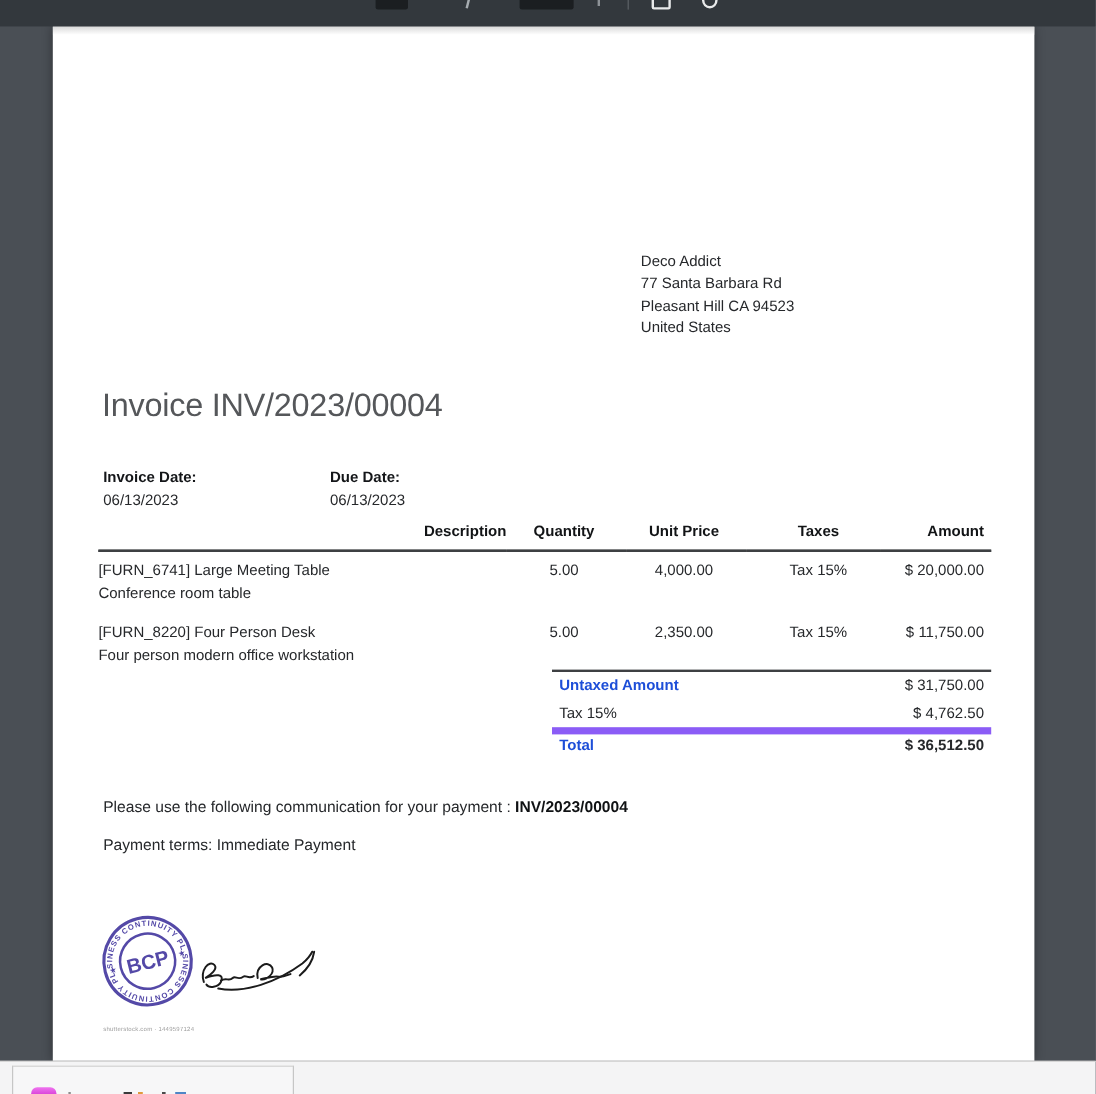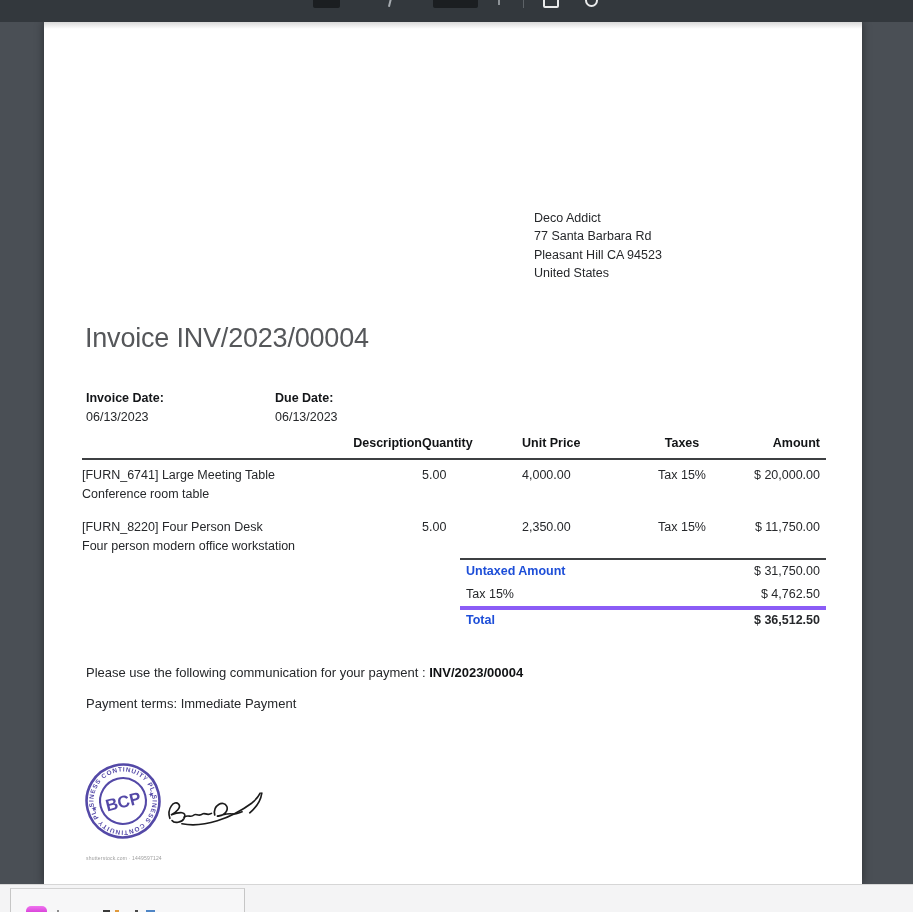--- a/index.html
+++ b/index.html
@@ -44,33 +44,33 @@
            white-space:nowrap;margin-top:16px; }
   .dates .lbl { font-weight:bold; color:#141619; }
   .dates.c1 { left:42px; }
   .dates.c2 { left:231px; }
 
   .lines { position:absolute; left:38px; top:412px; width:744px;
            border-collapse:collapse; font-size:12.5px; table-layout:fixed; }
   .lines th { font-weight:bold; color:#121416; padding:2px 0 8px 0;
               border-bottom:2px solid #3e4043; white-space:nowrap; }
   .lines td { vertical-align:top; padding:8px 0 5px 0; white-space:nowrap; }
-  .lines .num { text-align:left; padding-right:4px; }
+  .lines .num { text-align:center; padding-right:4px; }
   .lines .tax { text-align:center; padding-left:8px; }
   .lines .amt { text-align:right; padding-right:6px; }
   .lines .sub { margin-top:5px; }
   .lines tr.r2 td { padding-top:14px; }
 
   .totals { position:absolute; left:416px; top:536px; width:366px; font-size:12.5px; }
   .t-row { height:24px; display:flex; justify-content:space-between;
            align-items:center; padding:0 6px; white-space:nowrap; }
   .t-row .t-lbl { color:#1d4ed8; font-weight:bold; }
   .t-row.plain .t-lbl { font-weight:normal; color:#26282b; }
   .t-row:first-child { border-top:2px solid #3e4043; }
-  .t-row.total { border-top:4px solid #8b5cf6; }
+  .t-row.total { border-top:6px solid #8b5cf6; }
   .t-row.total .t-val { font-weight:bold; }
 
   .comm { position:absolute; left:42px; top:643px; font-size:13px; white-space:nowrap; }
   .comm b { color:#101214; }
   .terms { position:absolute; left:42px; top:674px; font-size:13px; white-space:nowrap; }
 
   .stampblock { position:absolute; left:38px; top:736px; width:240px; height:116px; }
   .stamp-svg { position:absolute; left:2px; top:4px; width:78px; height:78px;
                transform:rotate(-14deg); opacity:.92; }
   .sig-svg { position:absolute; left:78px; top:26px; width:104px; height:50px; }

